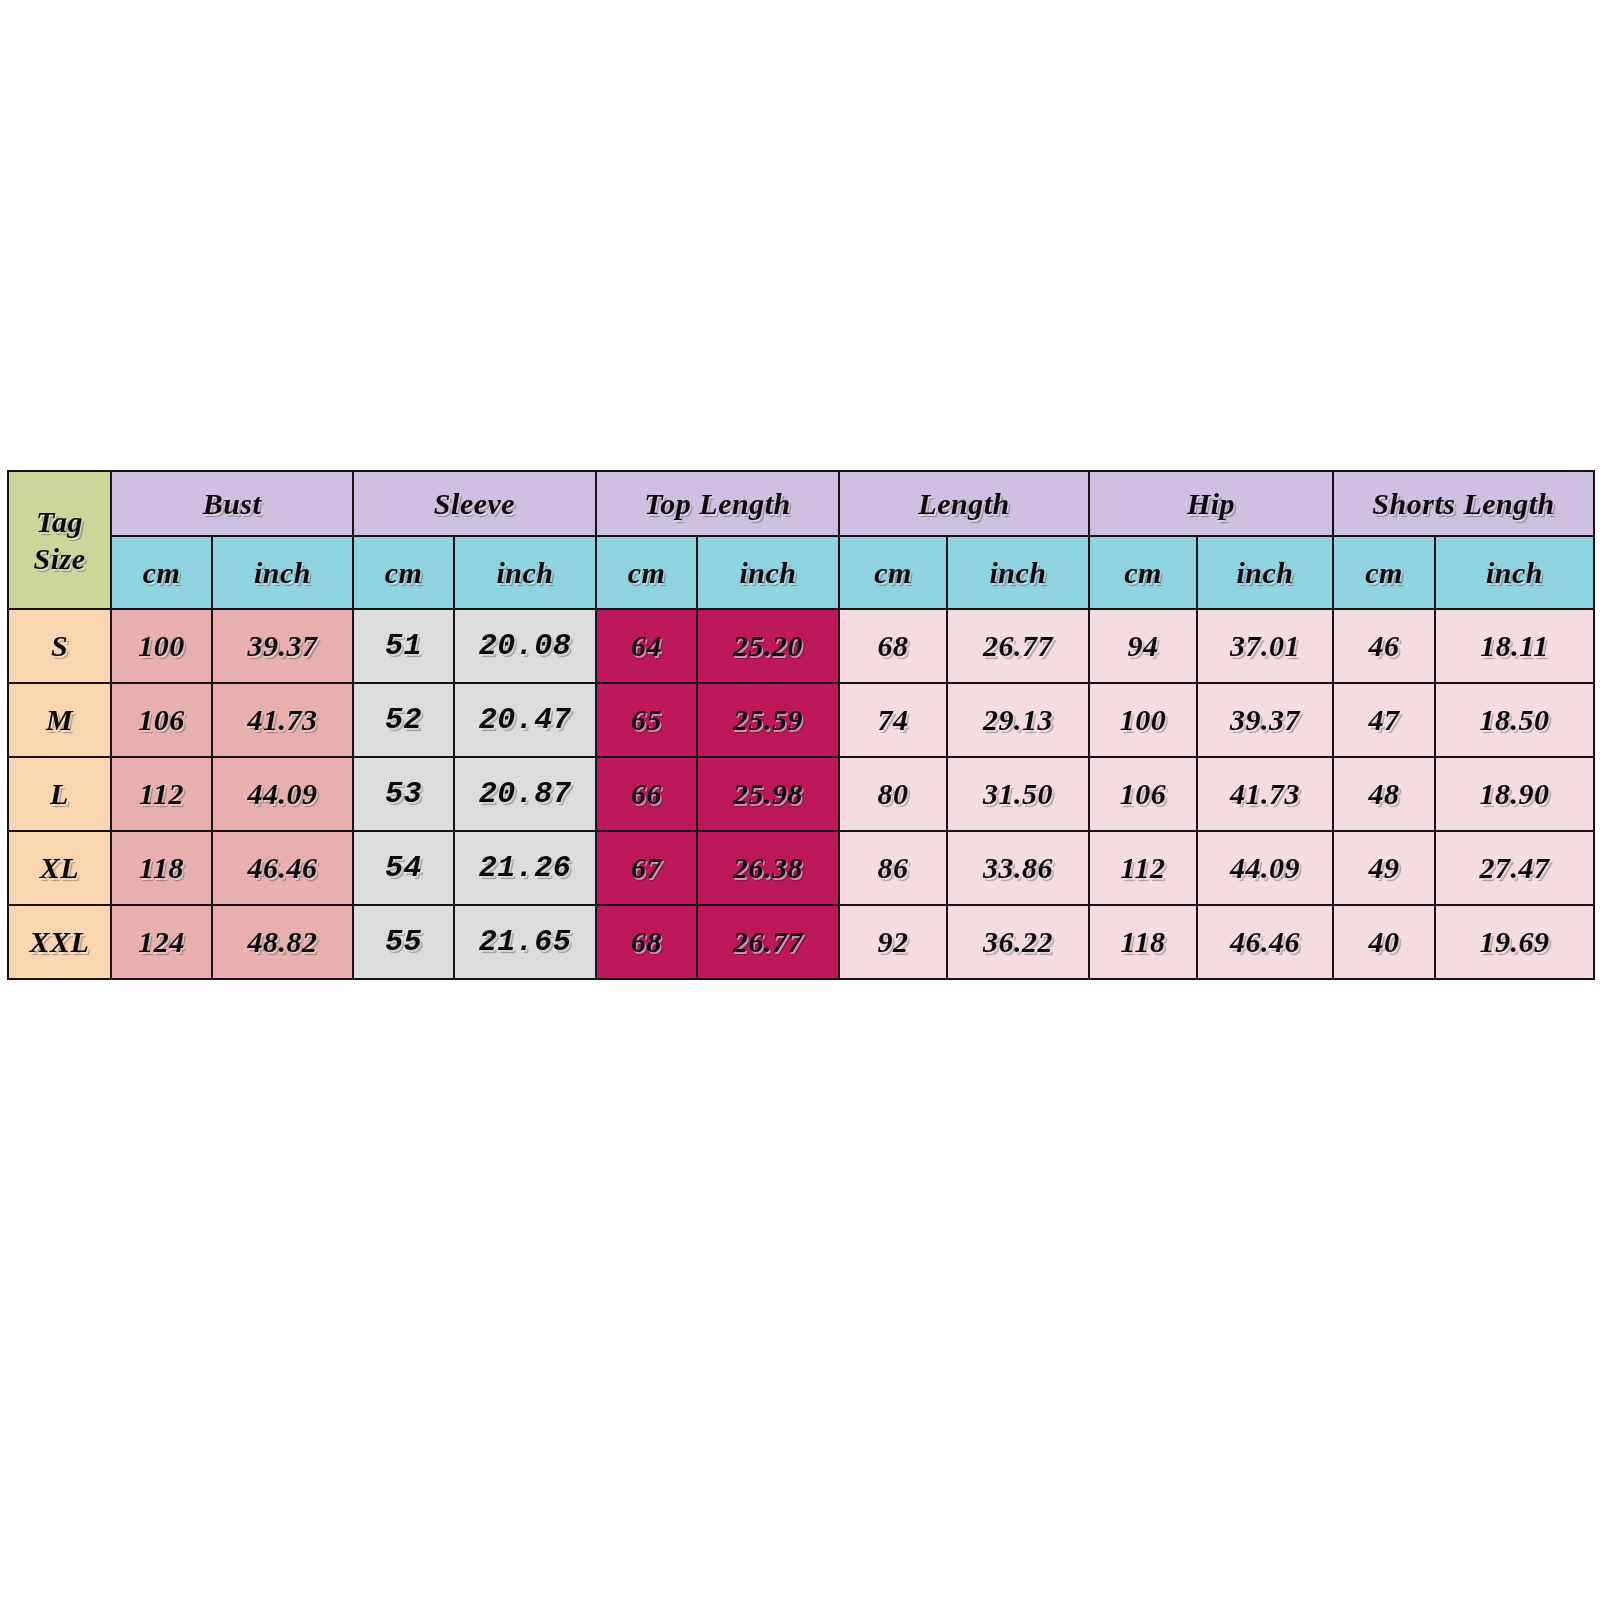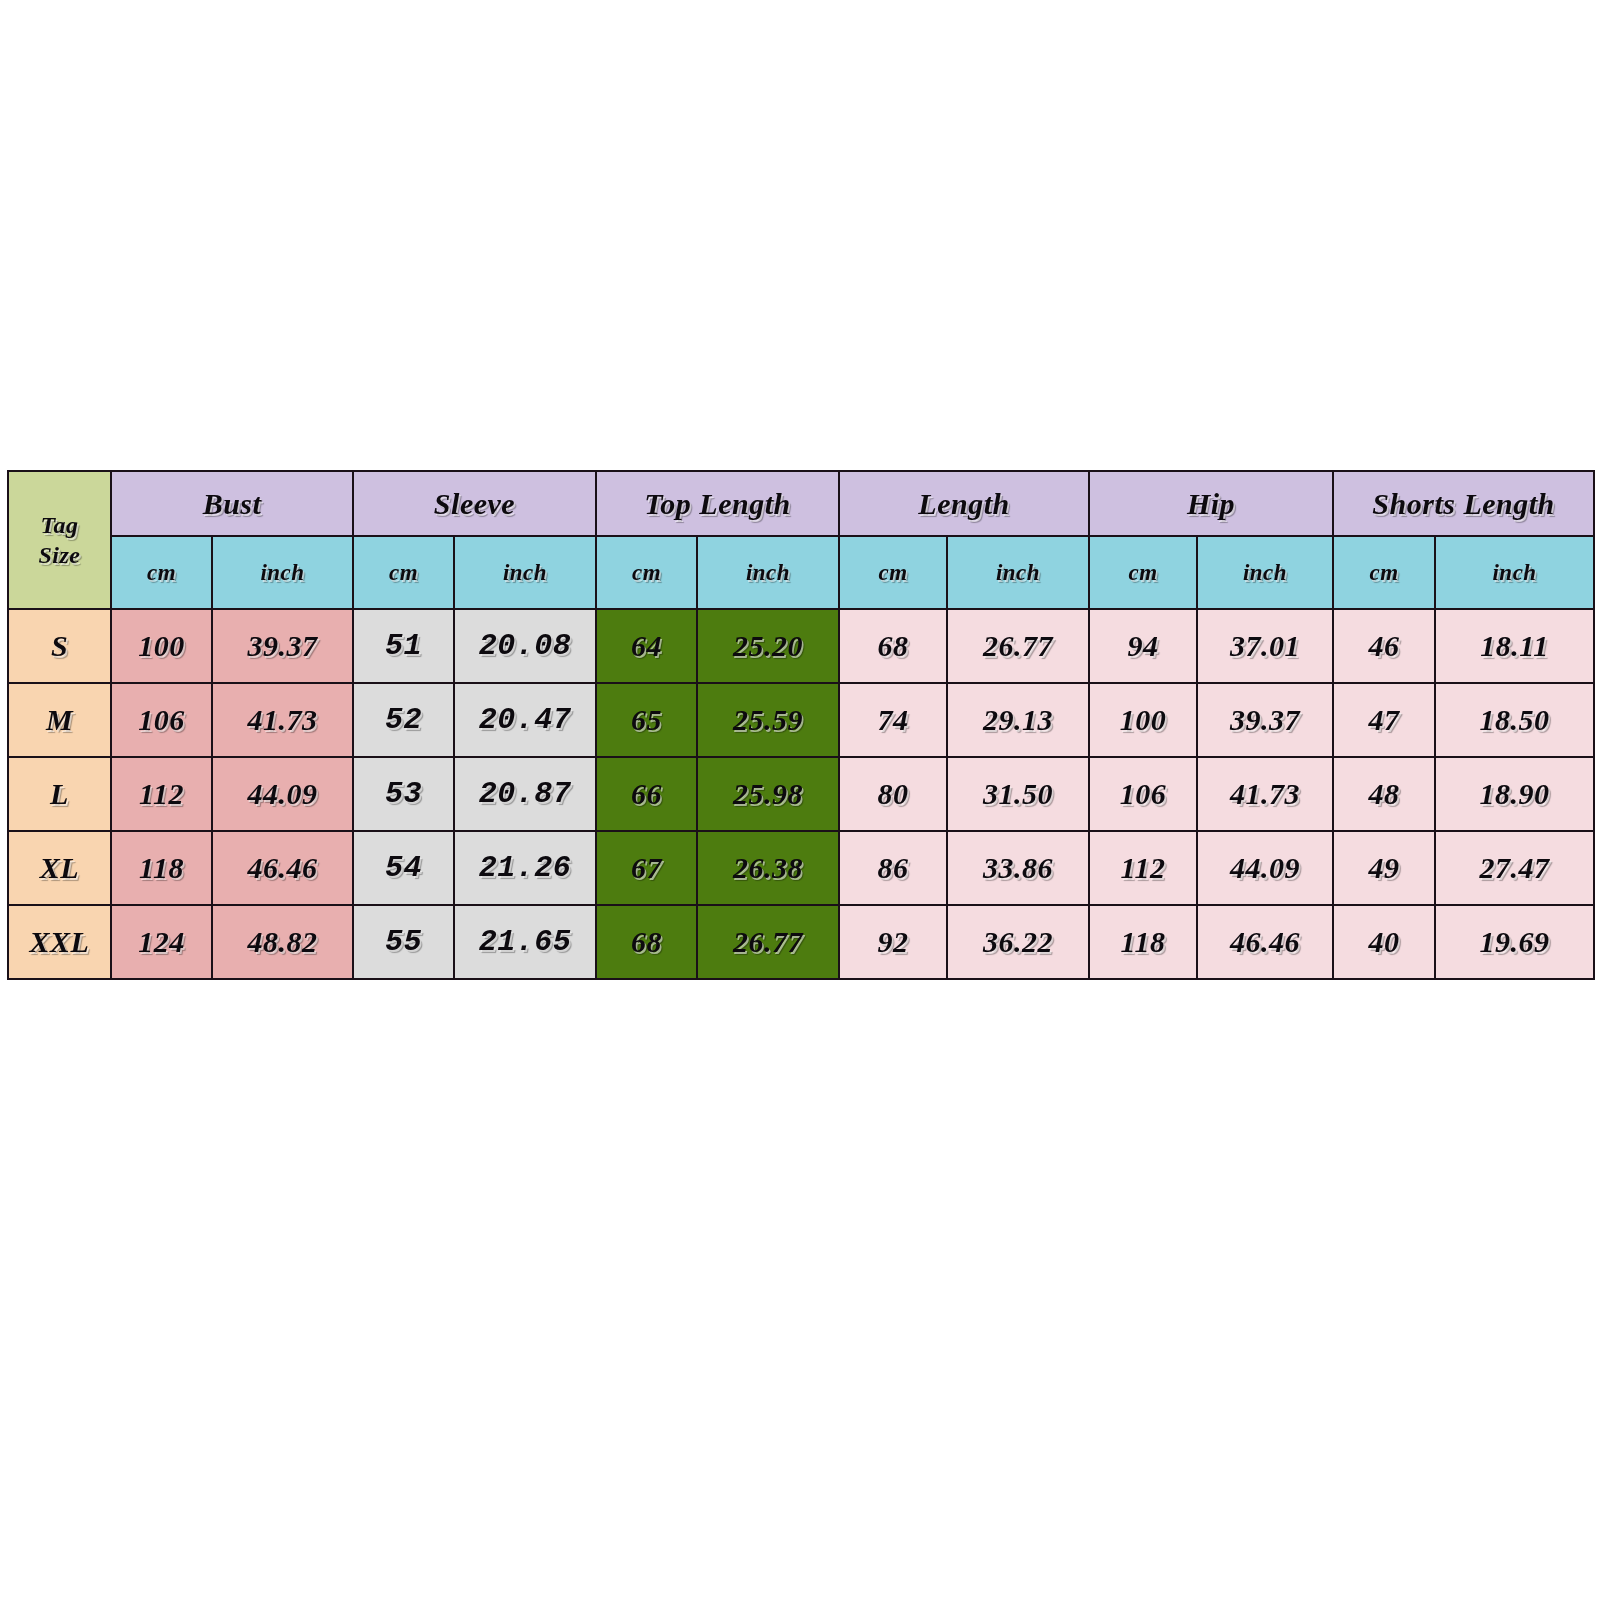--- a/index.html
+++ b/index.html
@@ -44,38 +44,38 @@
   
   .grp {
     background: #cec0e0;
     height: 63px;
     font-size: 30px;
   }
   
   .unit {
     background: #8fd3e0;
     height: 71px;
-    font-size: 23px;
+    font-size: 30px;
   }
   
   .corner {
     background: #cbd79a;
-    font-size: 24px;
+    font-size: 30px;
     line-height: 1.25;
     width: 103px;
   }
   .corner span { display: block; }
 
   
   tr.data-row td { height: 72px; font-size: 30px; }
 
   .c-size  { background: #f9d5b0; }
   .c-bust  { background: #e8afaf; }
   .c-slv   { background: #dcdcdc; font-family: Liberation Mono, monospace; }
-  .c-top   { background: #4d7c0f; }
+  .c-top   { background: #be185d; }
   .c-pink  { background: #f5dce0; }
 </style>
 </head>
 <body>
 
 <div id="chart-wrap">
   <table class="size-chart">
     <colgroup>
       <col style="width:103px">
       <col style="width:101px">

